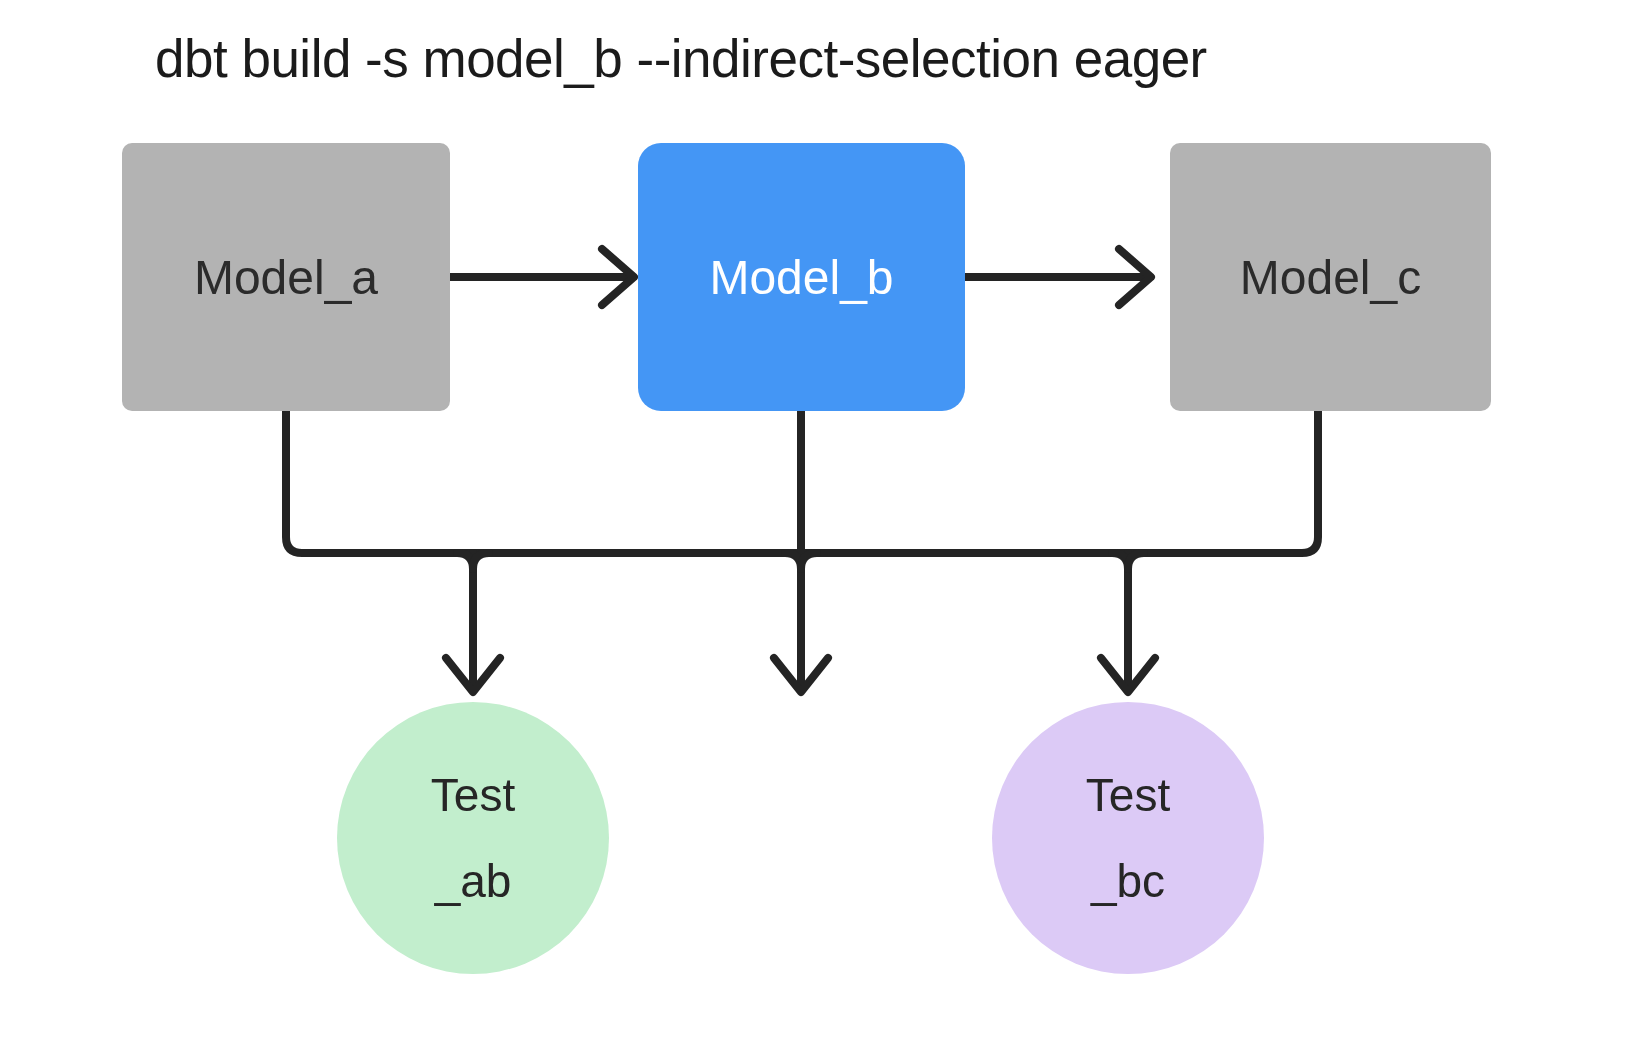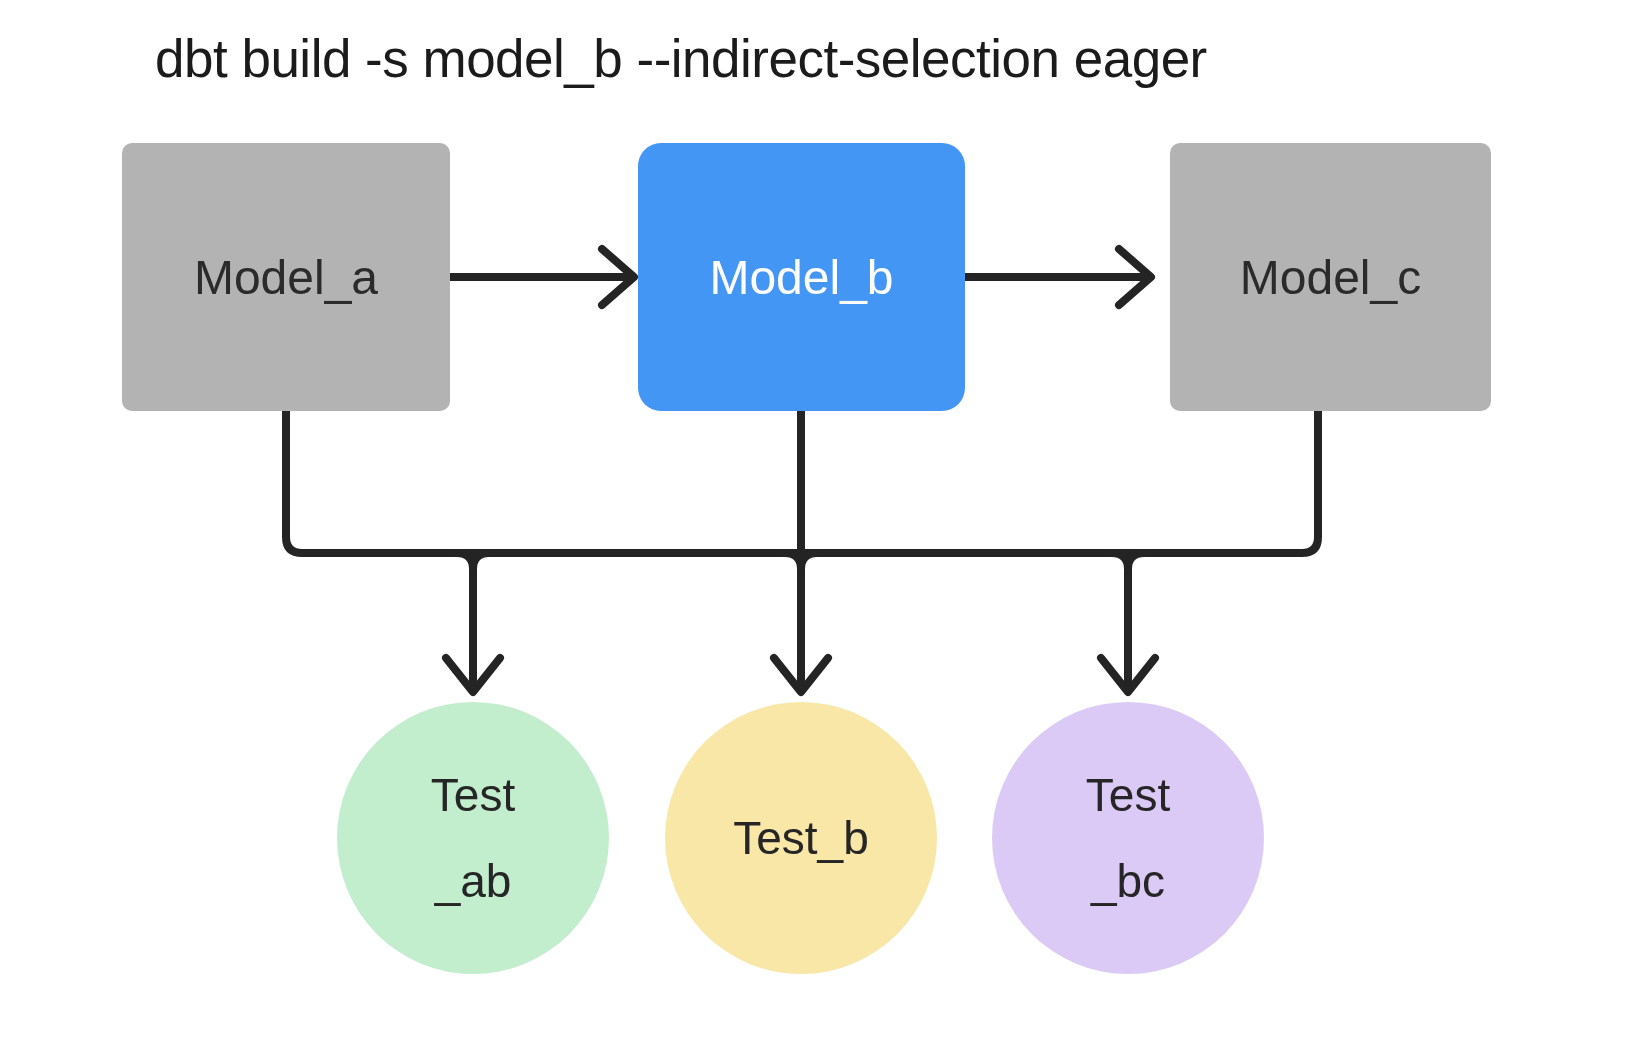--- a/index.html
+++ b/index.html
@@ -124,22 +124,19 @@
 
   <div class="node model-box model-gray" id="node-model-c">
     <span>Model_c</span>
   </div>
 
   <div class="node test-circle" id="node-test-ab">
     <span>Test</span>
     <span>_ab</span>
   </div>
 
-  <div class="node test-circle" id="node-test-b">
-    <span>Test_b</span>
-  </div>
 
   <div class="node test-circle" id="node-test-bc">
     <span>Test</span>
     <span>_bc</span>
   </div>
 
 </div>
 
 </body></html>

